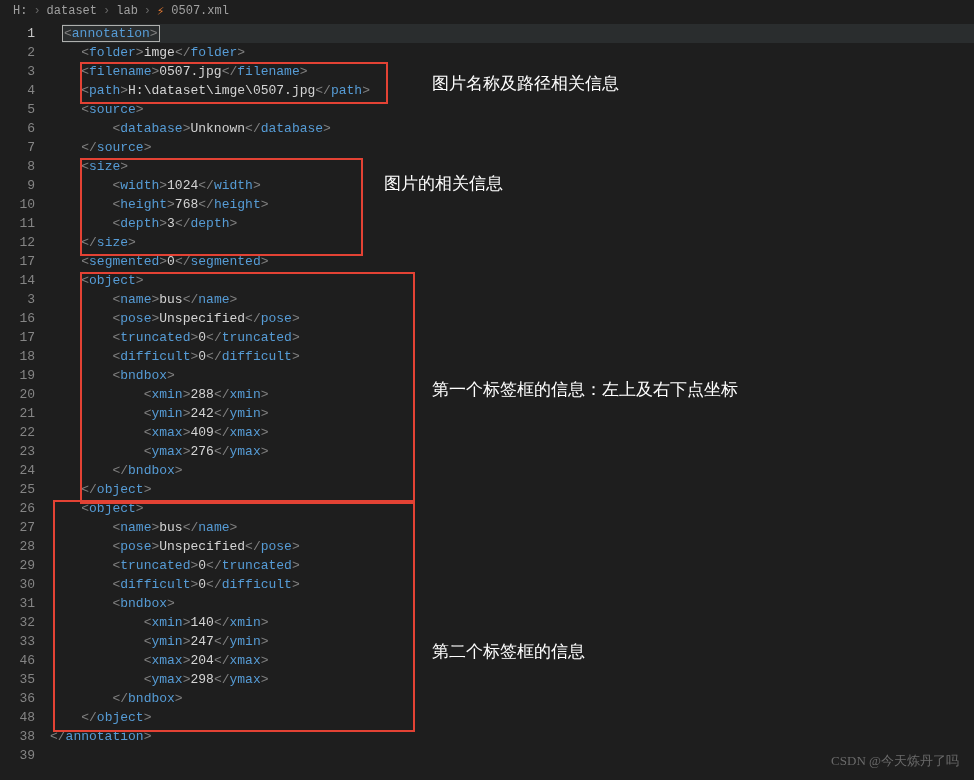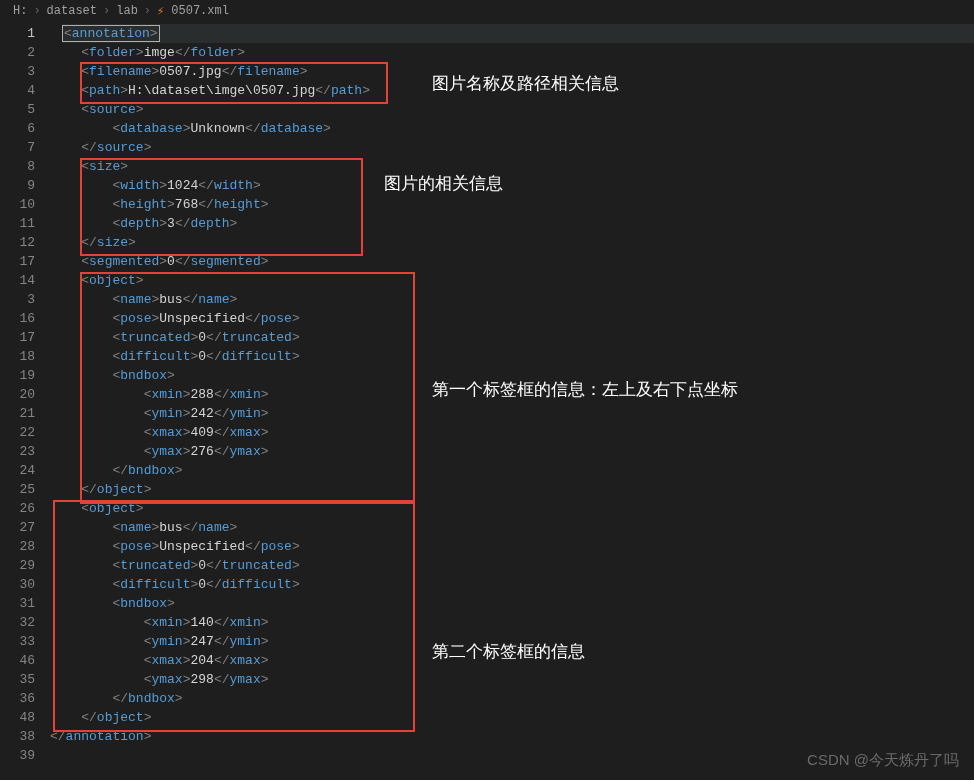--- a/index.html
+++ b/index.html
@@ -65,22 +65,22 @@
   color: #ffffff;
   font-family: 'Microsoft YaHei', sans-serif;
   font-size: 17px;
   font-weight: 500;
 }
 .watermark {
   position: absolute;
   bottom: 10px;
   right: 15px;
   color: #6a6a6a;
-  font-family: Liberation Sans, sans-serif;
-  font-size: 15px;
+  font-family: Liberation Serif, serif;
+  font-size: 13px;
 }
 </style>
 </head>
 <body>
 
 <div class="breadcrumb">
   <span>H:</span>
   <span class="chev">›</span>
   <span>dataset</span>
   <span class="chev">›</span>

